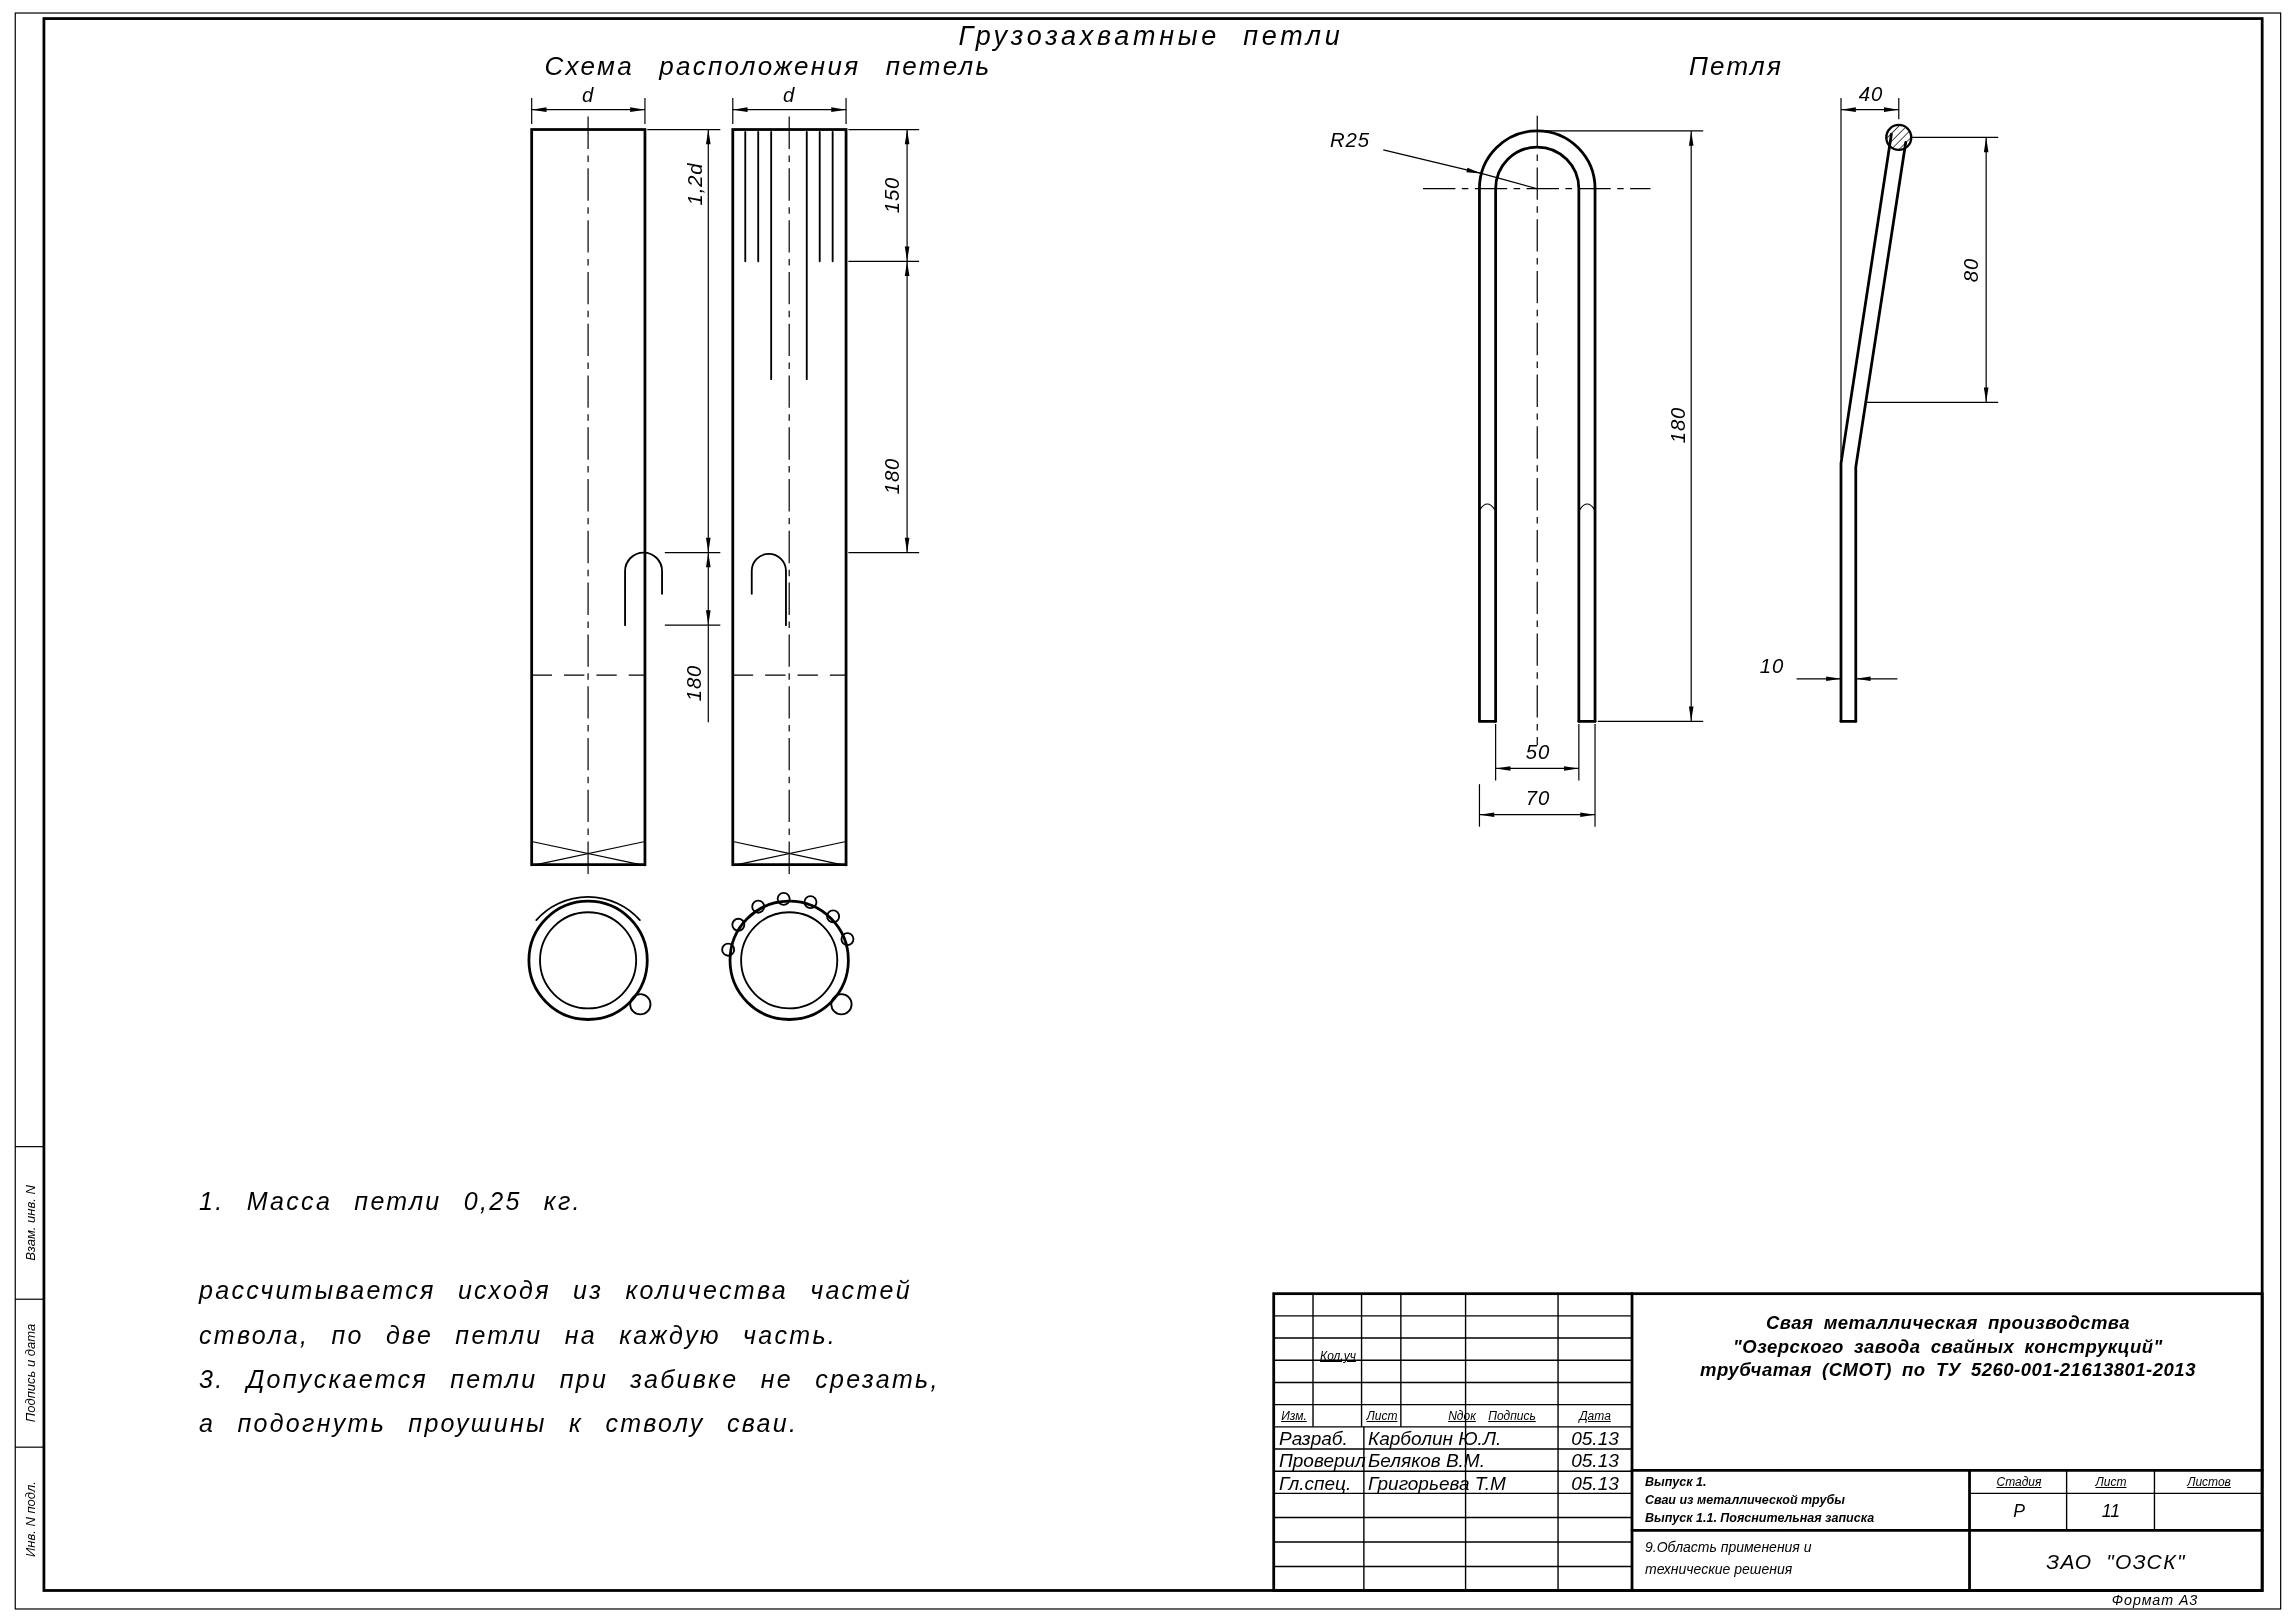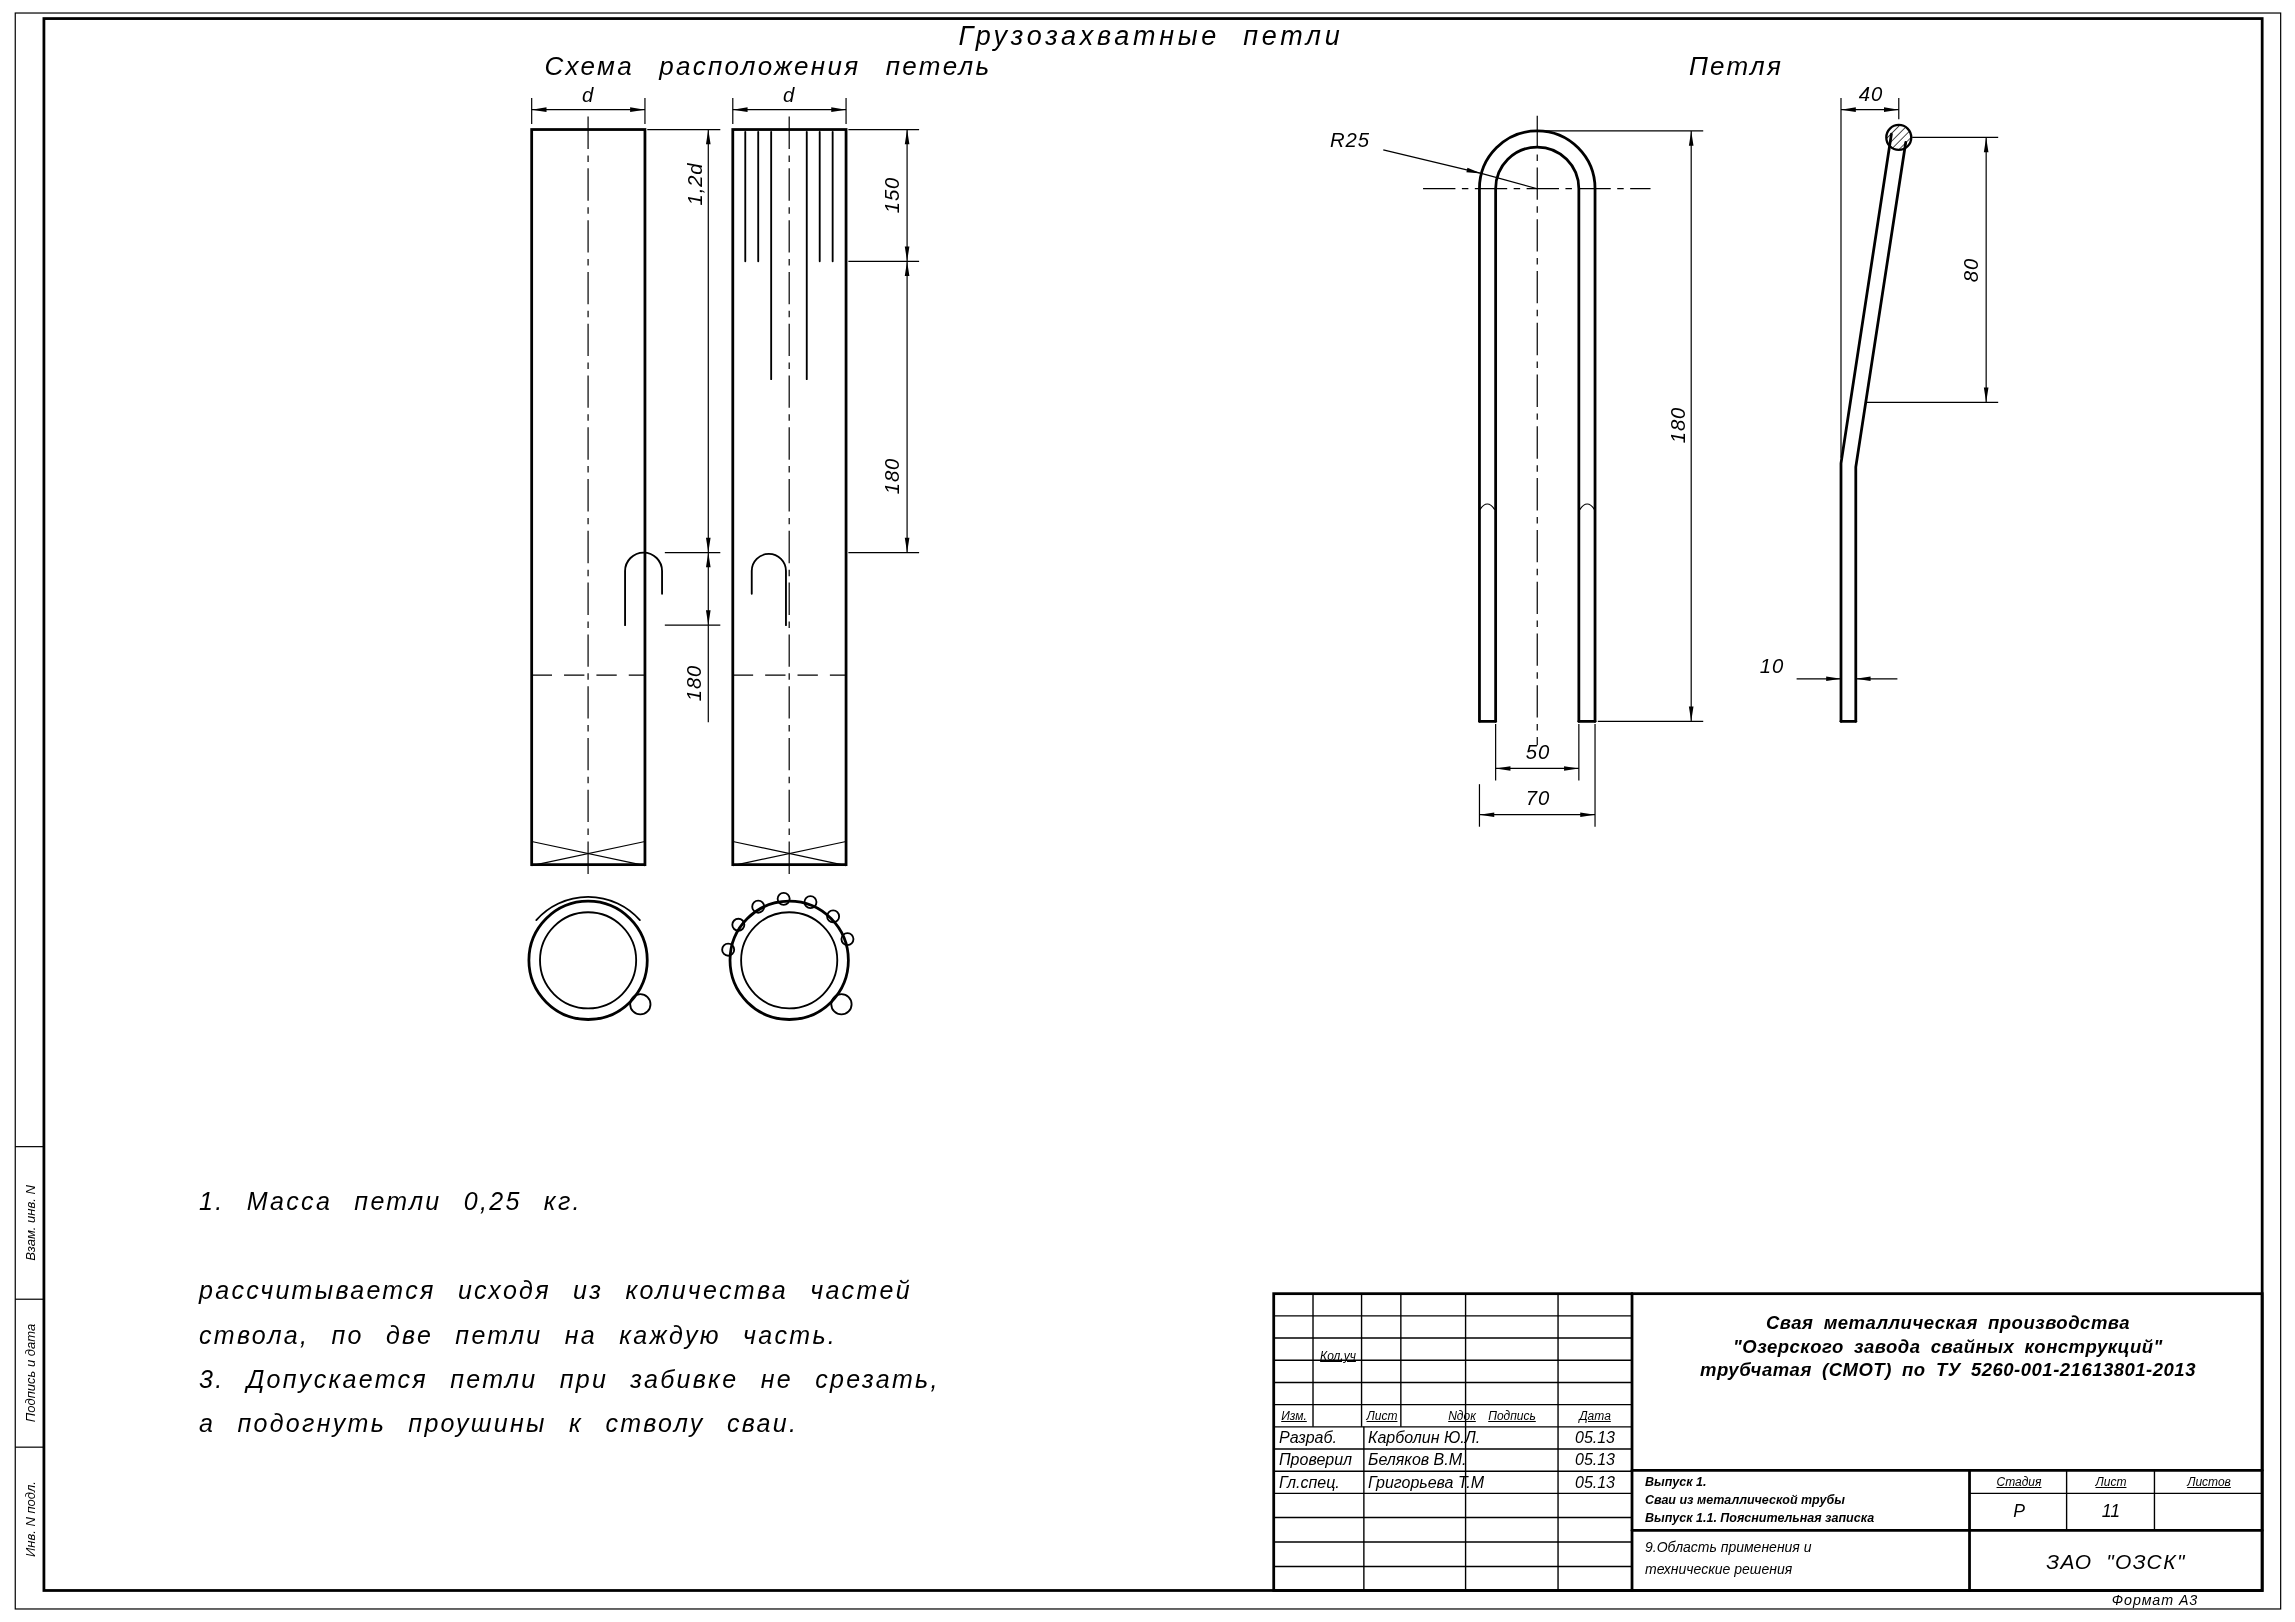--- a/index.html
+++ b/index.html
@@ -26,21 +26,21 @@
   .t { position:absolute; line-height:1; white-space:nowrap; font-style:italic;
        transform:translate(-50%,-50%); }
   .t.la  { transform:translate(0,-50%); }
   .t.rot { transform:translate(-50%,-50%) rotate(-90deg); }
 
   .title { font-size:27px; letter-spacing:3.7px; word-spacing:12px; }
   .sub   { font-size:26px; letter-spacing:2.3px; word-spacing:15.7px; }
   .dim   { font-size:20.3px; letter-spacing:0.9px; }
   .note  { font-size:25px; letter-spacing:2.3px; word-spacing:13px; }
   .tb-h  { font-size:12px;text-decoration:underline; }
-  .tb-s  { font-size:16px; }
+  .tb-s  { font-size:19px; }
   .tb-doc{ font-size:18.5px; font-weight:bold; letter-spacing:0.5px; word-spacing:4.6px; }
   .tb-issue { font-size:12.5px; font-weight:bold; }
   .tb-val { font-size:17.6px; }
   .tb-sec { font-size:14px; }
   .tb-co  { font-size:21px; letter-spacing:1.4px; word-spacing:6.5px; }
   .fmt    { font-size:14.3px; letter-spacing:0.9px; }
   .mlab   { font-size:13px; }
 </style>
 </head>
 <body>

